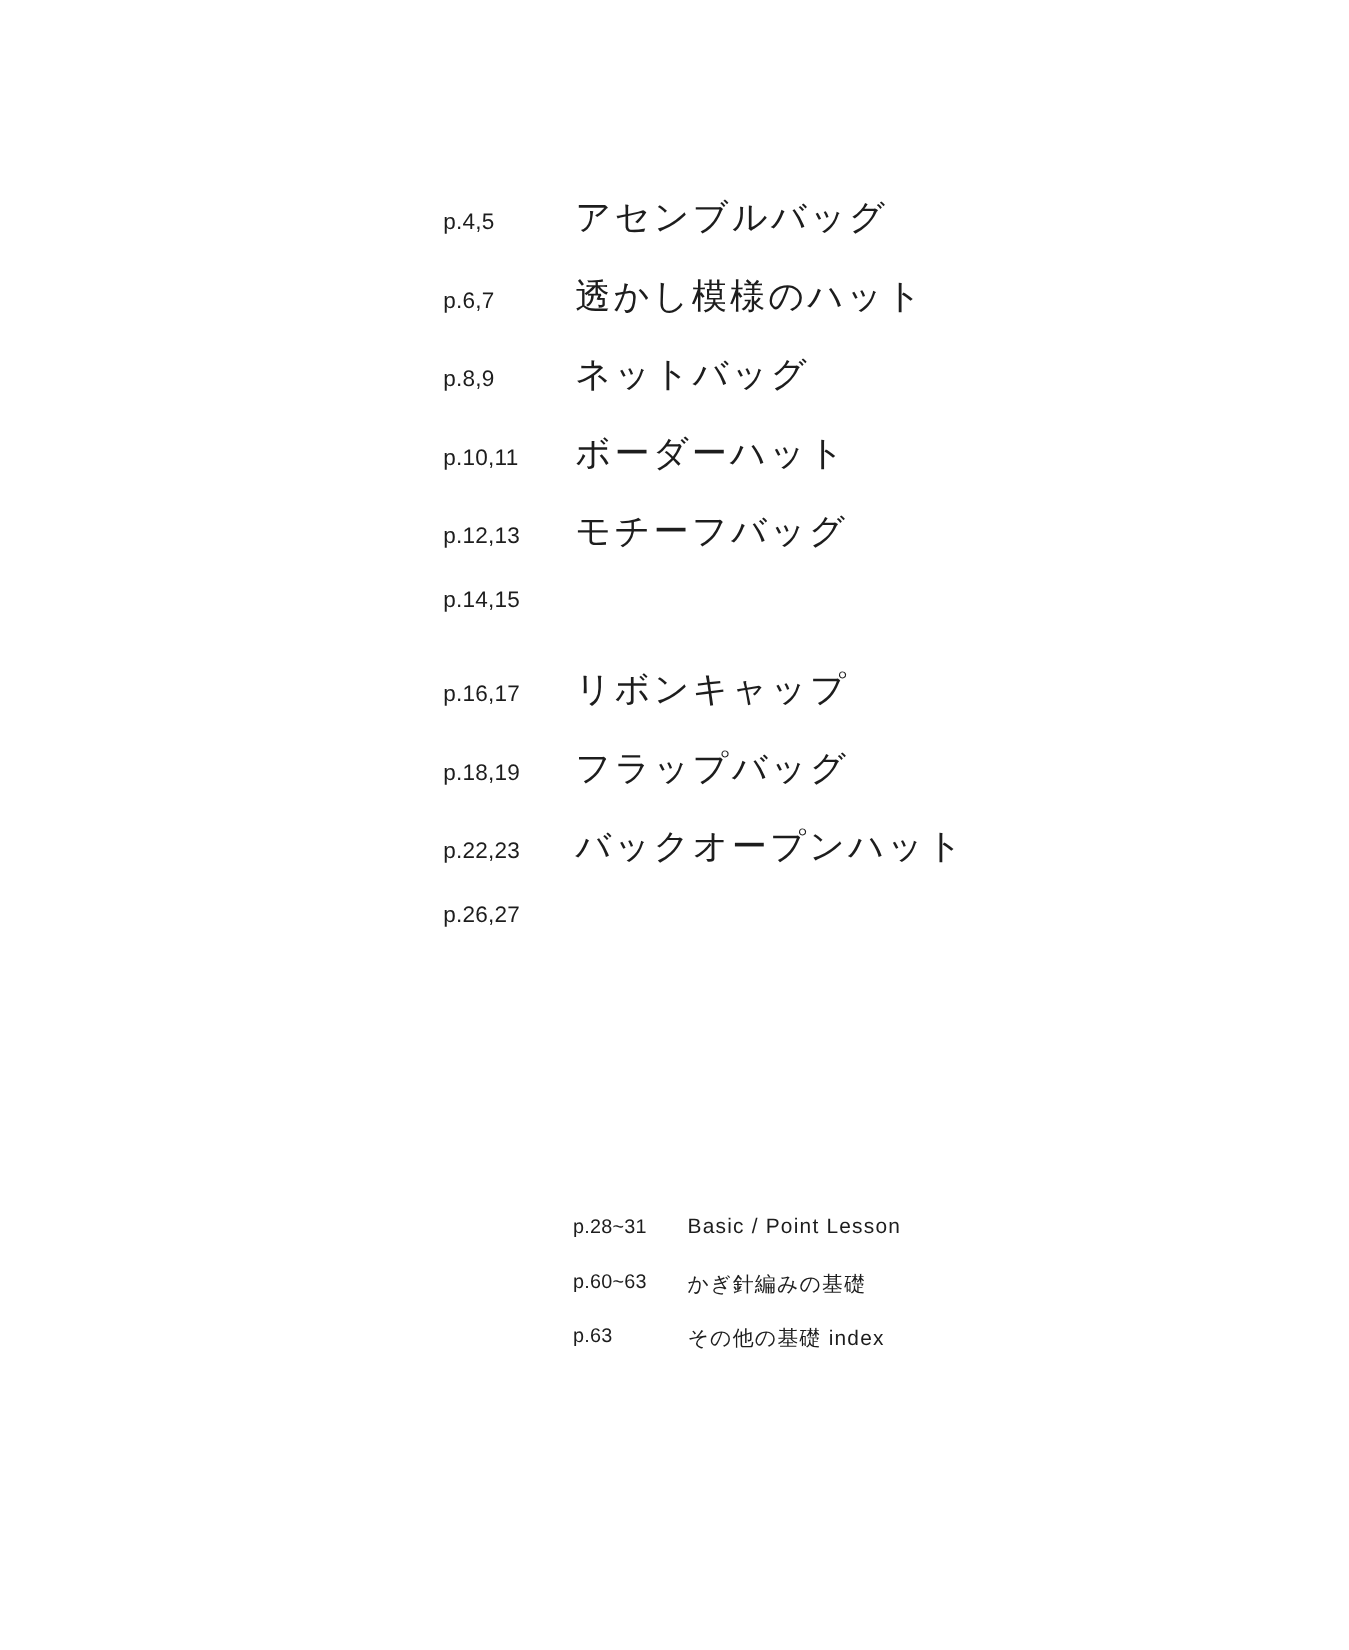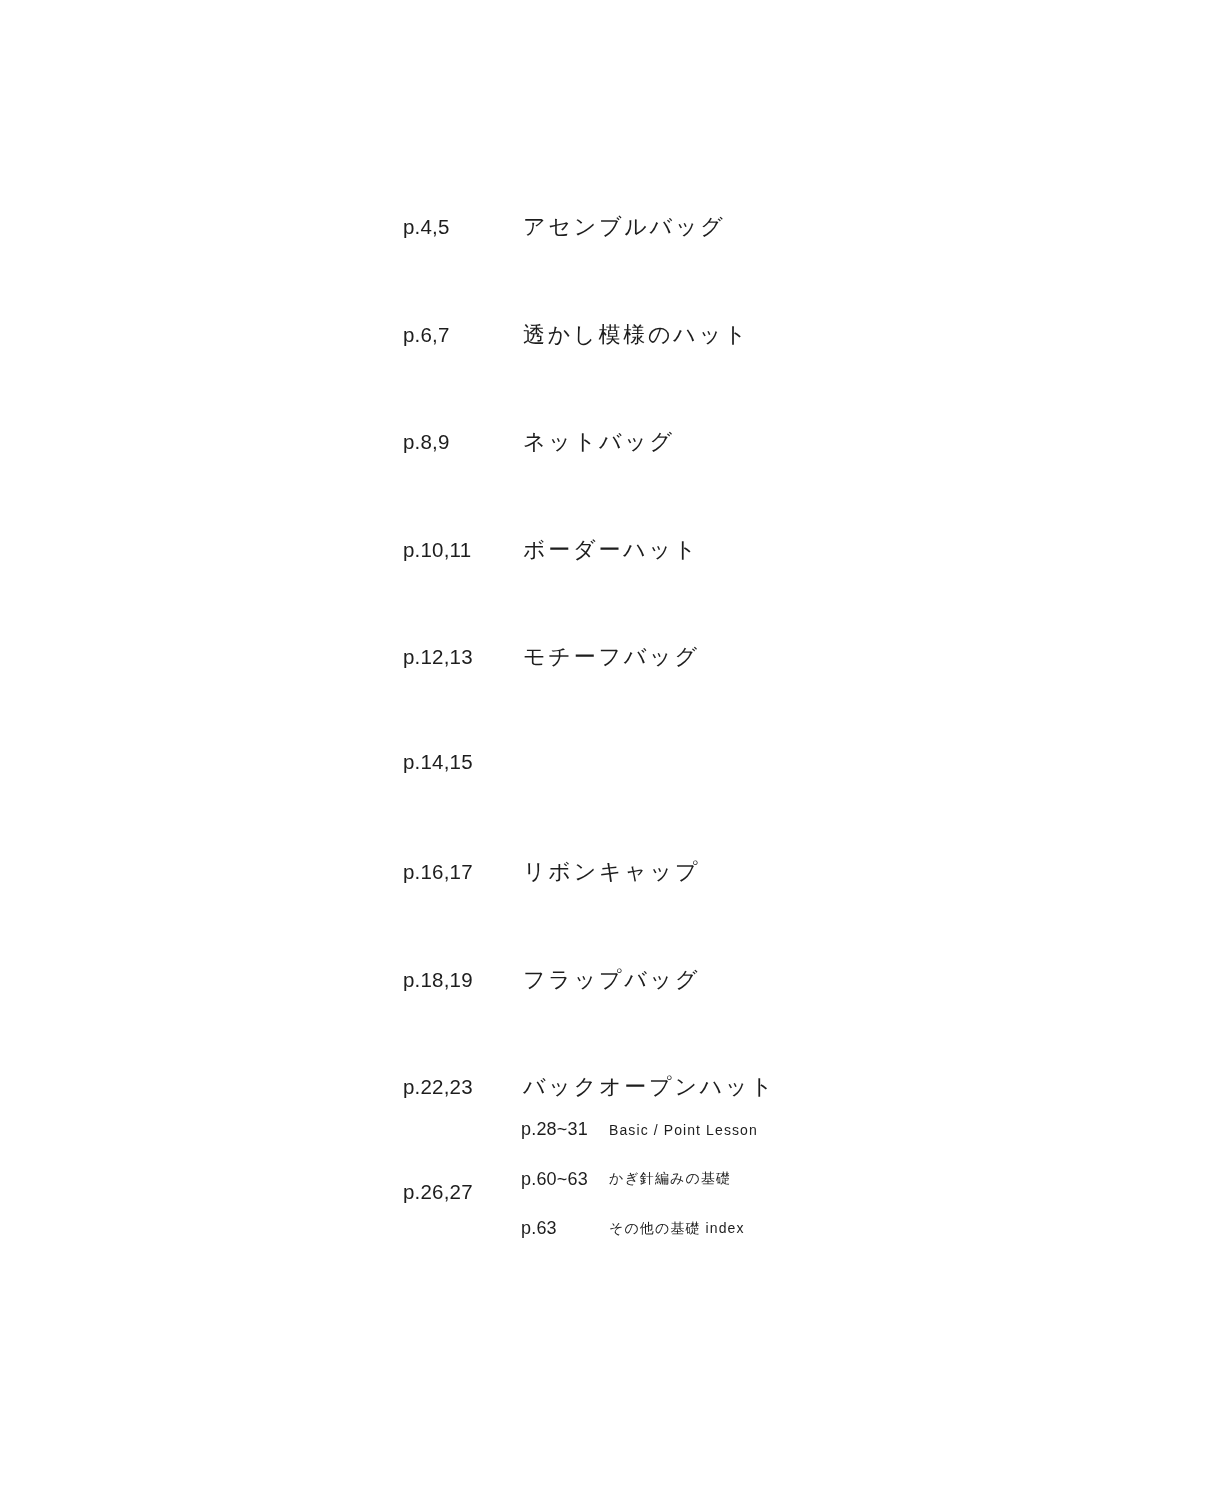--- a/index.html
+++ b/index.html
@@ -25,59 +25,59 @@
   .toc-main {
     position: absolute;
     left: 403px;
     top: 176px;
     width: 600px;
   }
   .toc-row {
     display: flex;
     align-items: baseline;
     height: 71.5px;
-    margin-top: 36px;
   }
   .toc-page {
     width: 120px;
     flex: 0 0 120px;
     font-size: 20.5px;
     letter-spacing: 0.2px;
     color: #1d1d1d;
     white-space: nowrap;
   }
   .toc-title {
-    font-size: 22px;
+    font-size: 32px;
     letter-spacing: 2.8px;
     color: #1d1d1d;
     white-space: nowrap;
   }
 
   
   .toc-sub {
     position: absolute;
     left: 521px;
     top: 1105px;
     width: 520px;
   }
   .toc-sub-row {
     display: flex;
-    align-items: center;
+    align-items: flex-start;
     height: 49.5px;
+    gap: 16px;
   }
   .toc-sub-page {
     width: 88px;
     flex: 0 0 88px;
     font-size: 18px;
     letter-spacing: 0.2px;
     color: #1d1d1d;
     white-space: nowrap;
   }
   .toc-sub-title {
-    font-size: 14px;
+    font-size: 19px;
     letter-spacing: 1.1px;
     color: #1d1d1d;
     white-space: nowrap;
   }
 </style>
 </head>
 <body>
 
 <div class="page">
 

